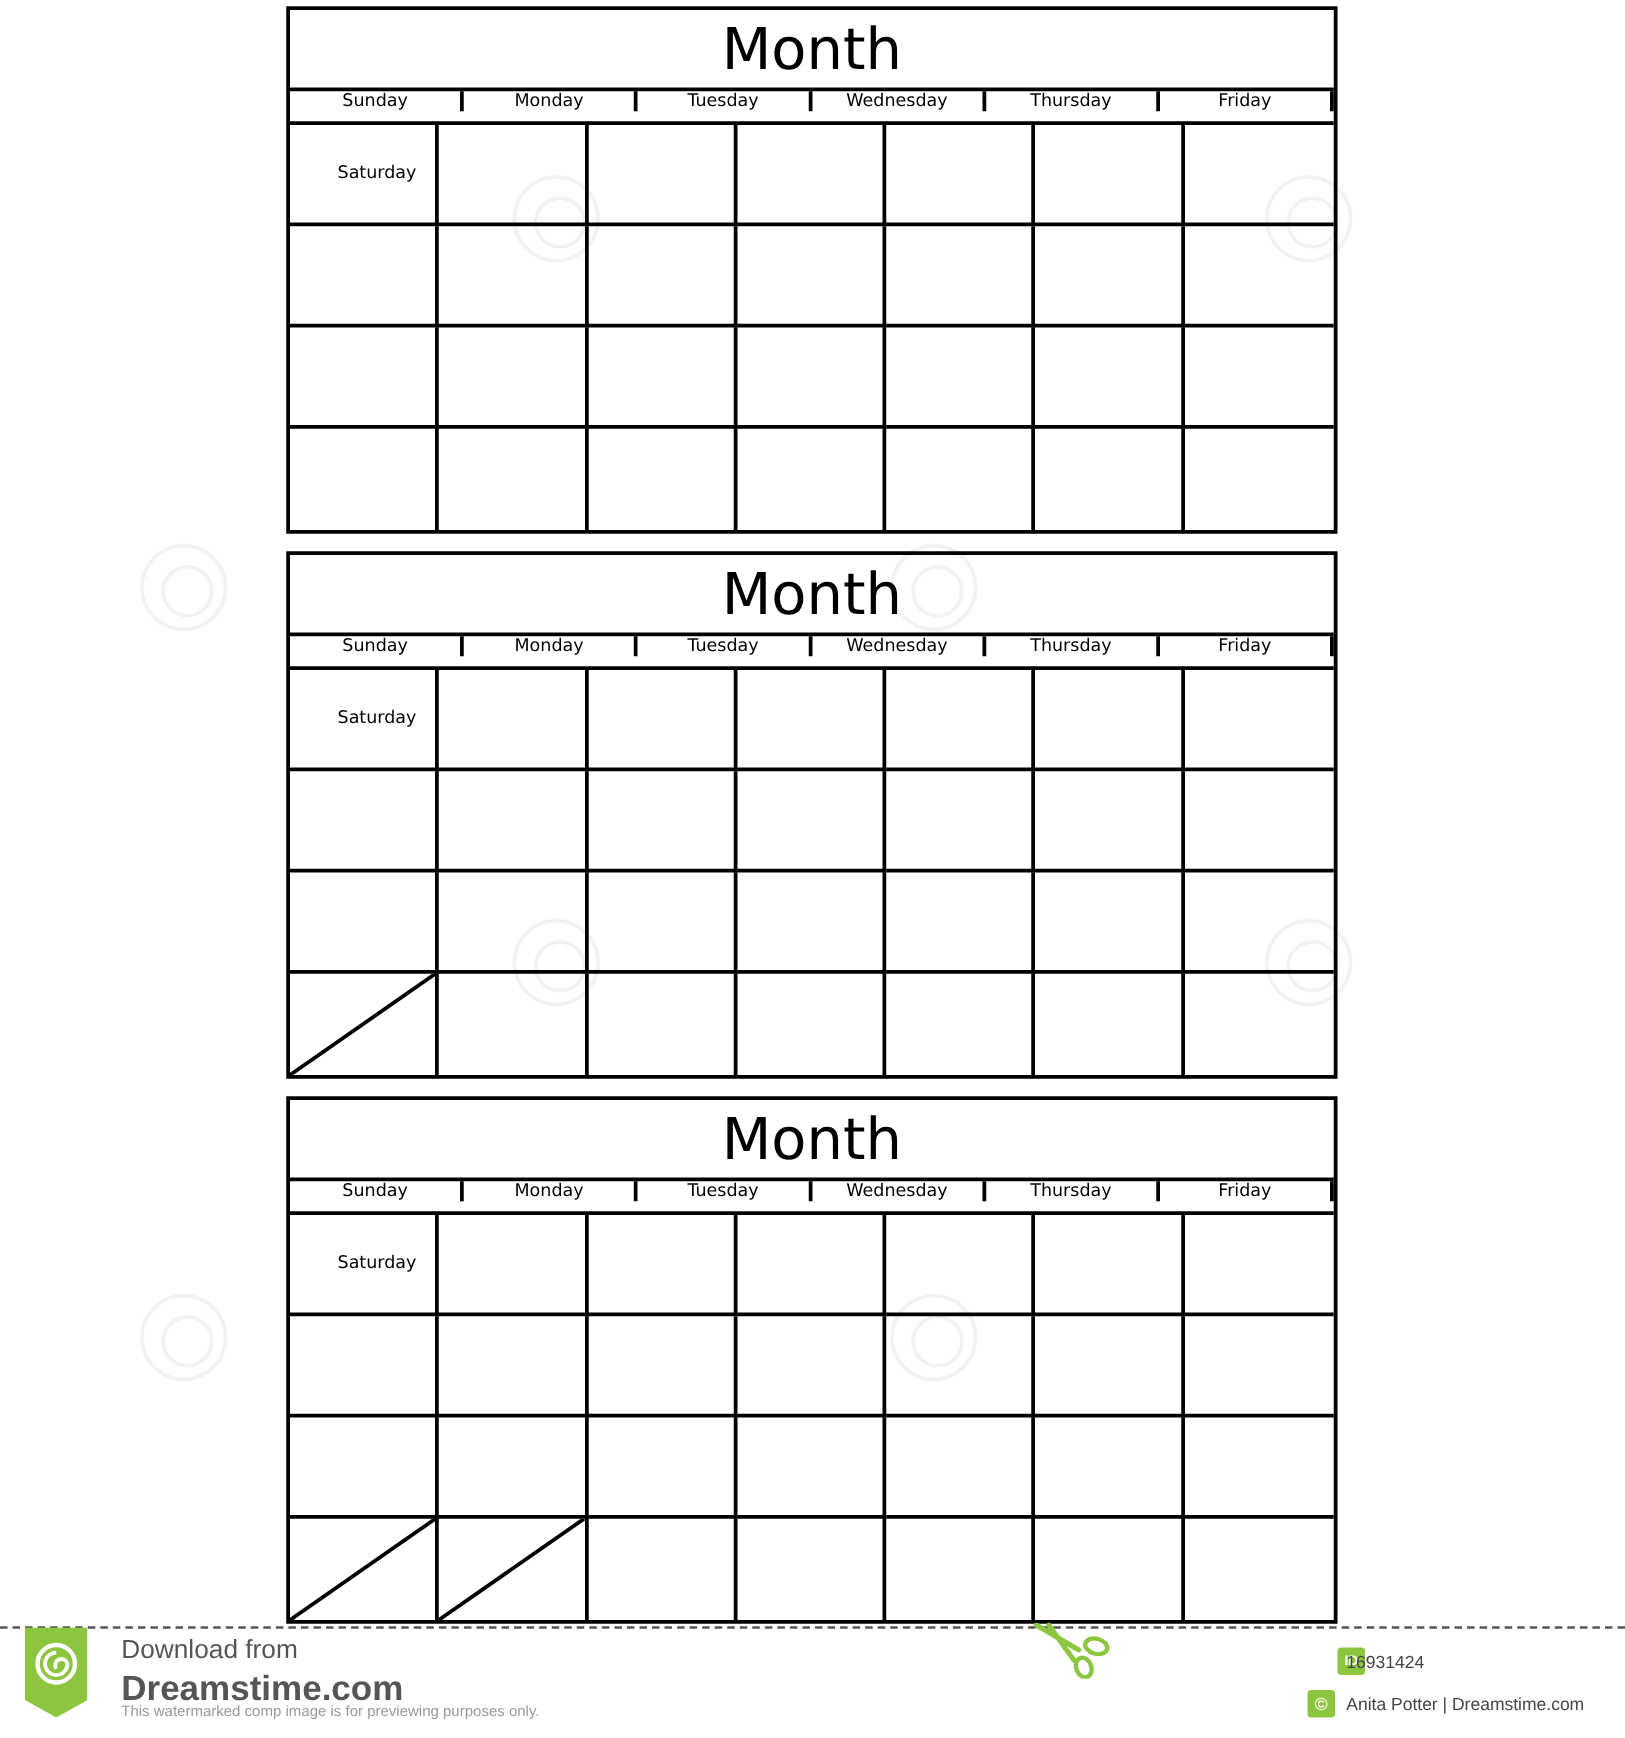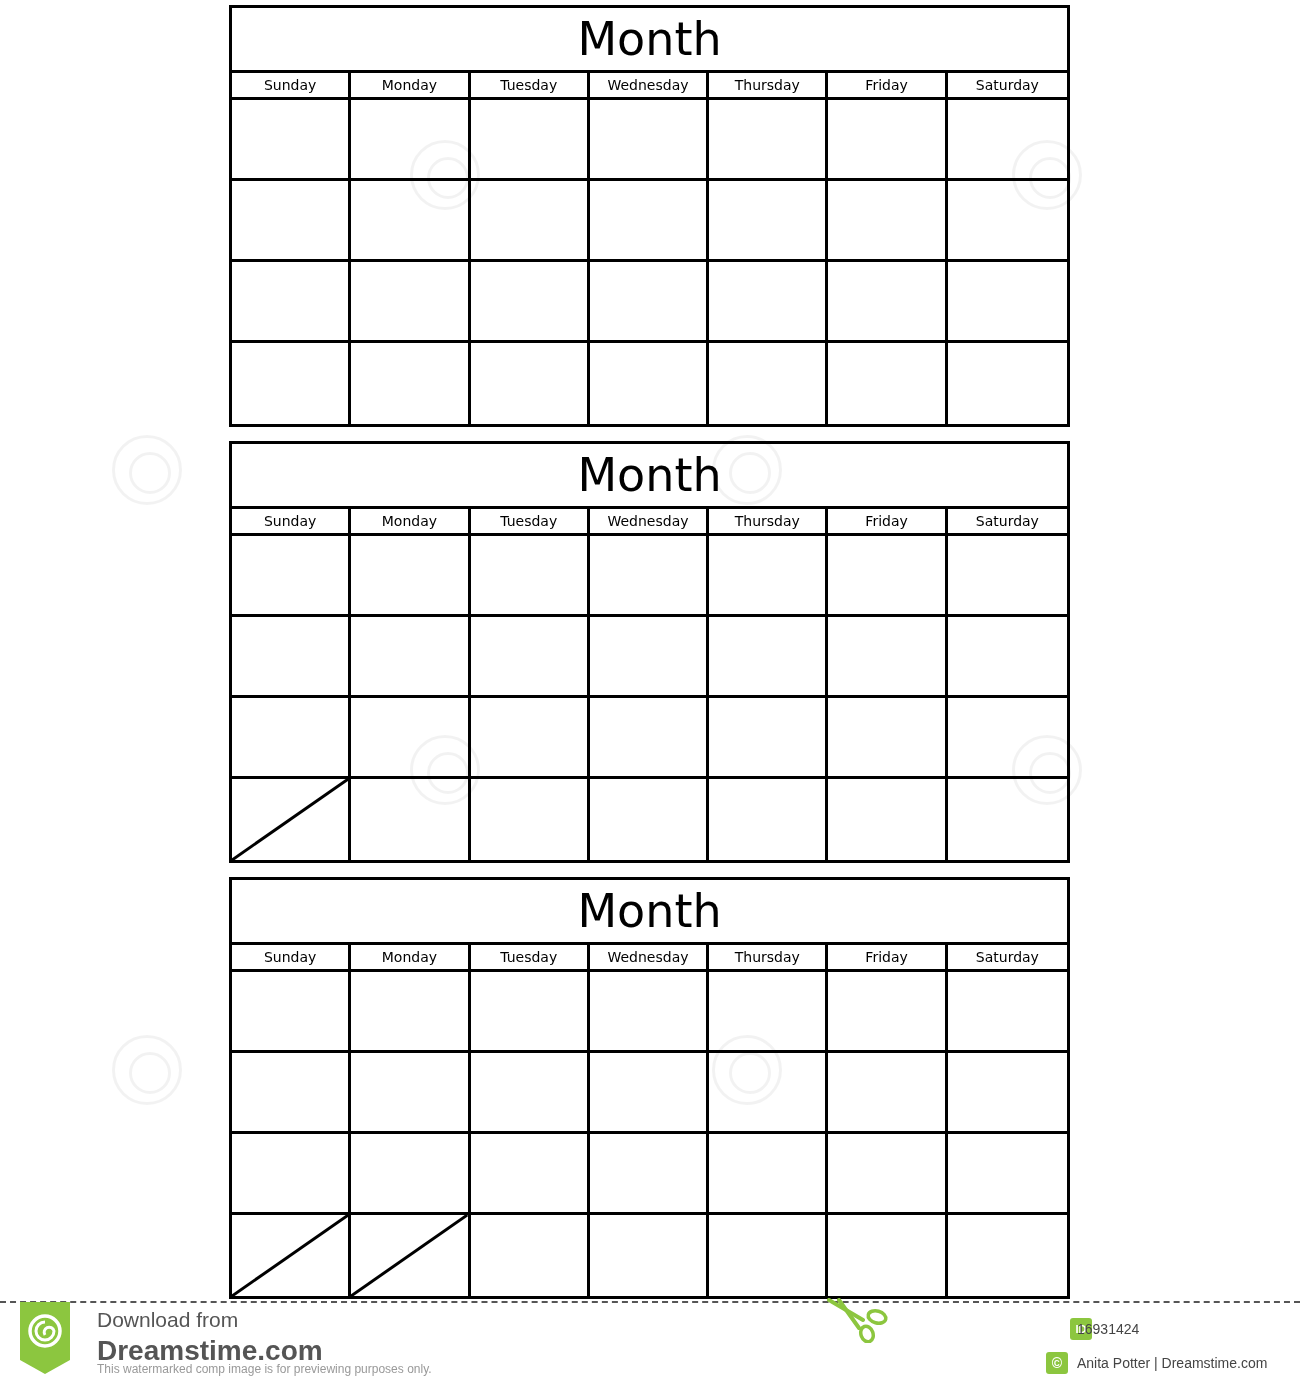--- a/index.html
+++ b/index.html
@@ -1,21 +1,21 @@
 <!DOCTYPE html>
 <html><head>
 <meta charset="utf-8">
 <style>
   html, body { margin: 0; padding: 0; background: #ffffff; }
   body { width: 1300px; height: 1390px; position: relative; overflow: hidden; font-family: "DejaVu Sans", sans-serif; }
   .cal { position: absolute; left: 229px; width: 841px; box-sizing: border-box; border: 3px solid #000; background: #fff; }
   .cal-title { height: 65px; border-bottom: 3px solid #000; display: flex; align-items: center; justify-content: center; font-size: 46px; color: #000; box-sizing: border-box; padding-top: 0; }
-  .cal-head { display: grid; grid-template-columns: repeat(7, 1fr); height: 24px; border-bottom: 3px solid #000; }
+  .cal-head { display: grid; grid-template-columns: repeat(6, 1fr); height: 24px; border-bottom: 3px solid #000; }
   .cal-head div { font-size: 14px; display: flex; align-items: center; justify-content: center; border-right: 3px solid #000; color: #000; }
-  .cal-head div:last-child { border-right: none; }
+  .cal-head div:last-child { border-right: none; margin-top: 41px; }
   .cal-body { display: grid; grid-template-columns: repeat(7, 1fr); grid-auto-rows: 81px; }
   .cell { border-right: 3px solid #000; border-bottom: 3px solid #000; position: relative; box-sizing: border-box; }
   .cell.last-col { border-right: none; }
   .cell.last-row { border-bottom: none; }
   .cell svg { position: absolute; left: 0; top: 0; width: 100%; height: 100%; }
   .wm-spiral { position: absolute; width: 70px; height: 70px; border-radius: 50%; border: 3px solid rgba(0,0,0,0.05); box-sizing: border-box; pointer-events: none; }
   .wm-spiral::after { content: ""; position: absolute; left: 14px; top: 14px; width: 36px; height: 36px; border-radius: 50%; border: 3px solid rgba(0,0,0,0.05); }
   .footer-dash { position: absolute; left: 0; top: 1301px; width: 1300px; height: 0; border-top: 2px dashed #555; }
   .badge { position: absolute; left: 20px; top: 1302px; width: 50px; height: 72px; }
   .dl-from { position: absolute; left: 97px; top: 1308px; font-size: 21px; color: #555; font-family: "Liberation Sans", sans-serif; }

